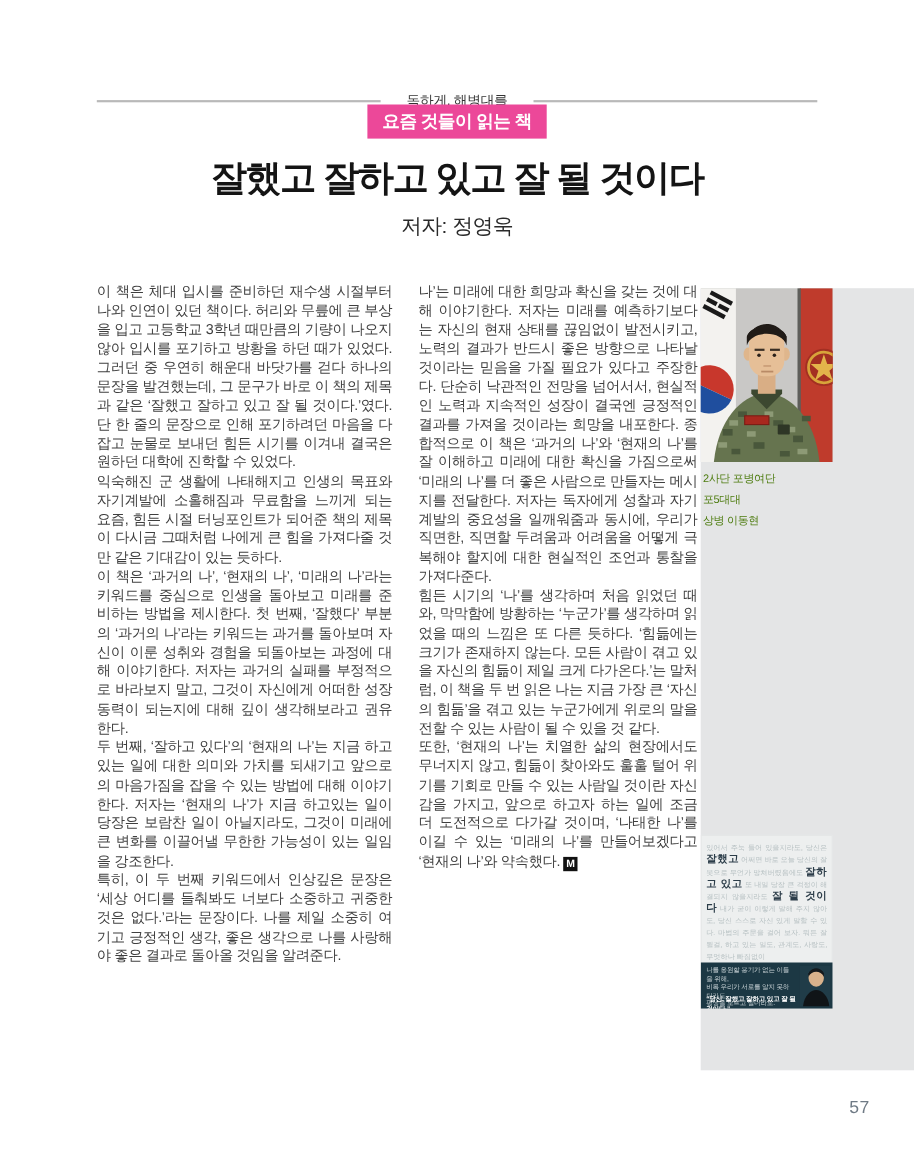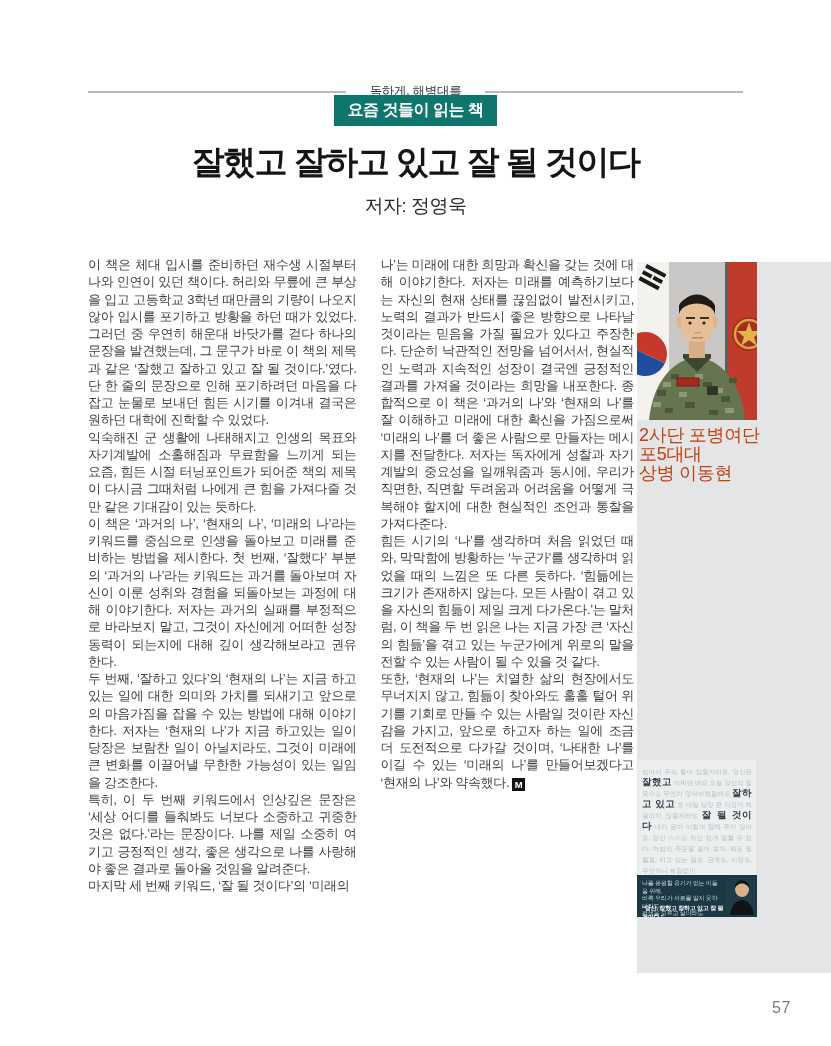--- a/index.html
+++ b/index.html
@@ -6,40 +6,40 @@
   body{
     width:831px;height:1046px;background:#ffffff;position:relative;overflow:hidden;
     font-family:"Liberation Sans",sans-serif;
   }
   
   .header-row{position:absolute;top:47px;left:88px;width:655px;display:flex;align-items:center;gap:24px;margin-top:36px;}
   .header-line{flex:1;height:2px;background:#b9b9b9;}
   .header-text{font-size:12.5px;color:#333;white-space:nowrap;letter-spacing:-0.3px;}
   
   .badge{position:absolute;top:95px;left:88px;width:655px;display:flex;justify-content:center;}
-  .badge-inner{background:#0f766e;color:#fff;font-size:16px;font-weight:bold;padding:5px 14px;letter-spacing:-0.5px;}
+  .badge-inner{background:#ec4899;color:#fff;font-size:16px;font-weight:bold;padding:5px 14px;letter-spacing:-0.5px;}
   .page-title{position:absolute;top:140px;left:58px;width:715px;text-align:center;
     font-size:33px;font-weight:800;color:#141414;letter-spacing:-1.5px;}
   .page-subtitle{position:absolute;top:193px;left:58px;width:715px;text-align:center;
     font-size:19px;color:#2a2a2a;letter-spacing:-0.5px;}
   
   .columns{position:absolute;top:256px;left:88px;width:546px;display:flex;gap:24px;}
   .col{ text-align:justify;font-size:13px;line-height:17.25px;color:#3f3f3f;
     word-break:break-all;letter-spacing:-0.35px;}
   .col-1{width:270px;}
   .col-2{width:255px;}
   .col p{margin:0;}
   .end-mark{display:inline-block;width:13px;height:13px;background:#121212;color:#fff;
     font-size:9.5px;font-weight:bold;text-align:center;line-height:13px;margin-left:3px;
     letter-spacing:0;vertical-align:-1px;}
   
   .sidebar{position:absolute;left:637px;top:262px;width:194px;height:711px;background:#e4e5e6;}
   .soldier-photo{position:absolute;left:0;top:0;width:120px;height:158px;display:block;}
-  .photo-caption{position:absolute;left:2px;top:164px;font-size:18px;line-height:19px;
-    color:#c2410c;letter-spacing:-0.3px;}
+  .photo-caption{position:absolute;left:2px;top:164px;font-size:10px;line-height:19px;
+    color:#4d7c0f;letter-spacing:-0.3px;}
   
   .book-cover{position:absolute;left:0;top:497px;width:120px;height:158px;background:#edefef;
     overflow:hidden;box-shadow:0 0 0 1px rgba(0,0,0,0.03) inset;}
   .cover-text{margin:0;padding:7px 5px;text-align:justify;word-break:break-all;
     font-family:"Liberation Serif",serif;font-size:6.5px;line-height:11px;color:#b7c1c3;}
   .cover-text .seg-bold{color:#2c3d49;font-size:9.5px;font-weight:bold;letter-spacing:0.5px;}
   .book-band{position:absolute;left:0;bottom:0;width:120px;height:42px;background:#1c3844;}
   .band-lines{position:absolute;left:5px;top:5px;width:80px;font-size:6px;line-height:7.5px;
     color:#c9d3d6;letter-spacing:-0.2px;}
   .band-quote{position:absolute;left:5px;top:29px;width:85px;font-size:6px;color:#ffffff;
@@ -65,21 +65,20 @@
 <h1 class="page-title" style="margin:0;">잘했고 잘하고 있고 잘 될 것이다</h1>
 <div class="page-subtitle">저자: 정영욱</div>
 
 <div class="columns">
   <div class="col col-1">
       <p class="">이 책은 체대 입시를 준비하던 재수생 시절부터 나와 인연이 있던 책이다. 허리와 무릎에 큰 부상을 입고 고등학교 3학년 때만큼의 기량이 나오지 않아 입시를 포기하고 방황을 하던 때가 있었다. 그러던 중 우연히 해운대 바닷가를 걷다 하나의 문장을 발견했는데, 그 문구가 바로 이 책의 제목과 같은 ‘잘했고 잘하고 있고 잘 될 것이다.’였다. 단 한 줄의 문장으로 인해 포기하려던 마음을 다잡고 눈물로 보내던 힘든 시기를 이겨내 결국은 원하던 대학에 진학할 수 있었다.</p>
       <p class="">익숙해진 군 생활에 나태해지고 인생의 목표와 자기계발에 소홀해짐과 무료함을 느끼게 되는 요즘, 힘든 시절 터닝포인트가 되어준 책의 제목이 다시금 그때처럼 나에게 큰 힘을 가져다줄 것만 같은 기대감이 있는 듯하다.</p>
       <p class="">이 책은 ‘과거의 나’, ‘현재의 나’, ‘미래의 나’라는 키워드를 중심으로 인생을 돌아보고 미래를 준비하는 방법을 제시한다. 첫 번째, ‘잘했다’ 부분의 ‘과거의 나’라는 키워드는 과거를 돌아보며 자신이 이룬 성취와 경험을 되돌아보는 과정에 대해 이야기한다. 저자는 과거의 실패를 부정적으로 바라보지 말고, 그것이 자신에게 어떠한 성장 동력이 되는지에 대해 깊이 생각해보라고 권유한다.</p>
       <p class="">두 번째, ‘잘하고 있다’의 ‘현재의 나’는 지금 하고 있는 일에 대한 의미와 가치를 되새기고 앞으로의 마음가짐을 잡을 수 있는 방법에 대해 이야기한다. 저자는 ‘현재의 나’가 지금 하고있는 일이 당장은 보람찬 일이 아닐지라도, 그것이 미래에 큰 변화를 이끌어낼 무한한 가능성이 있는 일임을 강조한다.</p>
       <p class="">특히, 이 두 번째 키워드에서 인상깊은 문장은 ‘세상 어디를 들춰봐도 너보다 소중하고 귀중한 것은 없다.’라는 문장이다. 나를 제일 소중히 여기고 긍정적인 생각, 좋은 생각으로 나를 사랑해야 좋은 결과로 돌아올 것임을 알려준다.</p>
-      <p class="">마지막 세 번째 키워드, ‘잘 될 것이다’의 ‘미래의</p>
     </div>
   <div class="col col-2">
     <span><p class="">나’는 미래에 대한 희망과 확신을 갖는 것에 대해 이야기한다. 저자는 미래를 예측하기보다는 자신의 현재 상태를 끊임없이 발전시키고, 노력의 결과가 반드시 좋은 방향으로 나타날 것이라는 믿음을 가질 필요가 있다고 주장한다. 단순히 낙관적인 전망을 넘어서서, 현실적인 노력과 지속적인 성장이 결국엔 긍정적인 결과를 가져올 것이라는 희망을 내포한다. 종합적으로 이 책은 ‘과거의 나’와 ‘현재의 나’를 잘 이해하고 미래에 대한 확신을 가짐으로써 ‘미래의 나’를 더 좋은 사람으로 만들자는 메시지를 전달한다. 저자는 독자에게 성찰과 자기계발의 중요성을 일깨워줌과 동시에, 우리가 직면한, 직면할 두려움과 어려움을 어떻게 극복해야 할지에 대한 현실적인 조언과 통찰을 가져다준다.</p><p class="">힘든 시기의 ‘나’를 생각하며 처음 읽었던 때와, 막막함에 방황하는 ‘누군가’를 생각하며 읽었을 때의 느낌은 또 다른 듯하다. ‘힘듦에는 크기가 존재하지 않는다. 모든 사람이 겪고 있을 자신의 힘듦이 제일 크게 다가온다.’는 말처럼, 이 책을 두 번 읽은 나는 지금 가장 큰 ‘자신의 힘듦’을 겪고 있는 누군가에게 위로의 말을 전할 수 있는 사람이 될 수 있을 것 같다.</p></span>
     <p><span>또한, ‘현재의 나’는 치열한 삶의 현장에서도 무너지지 않고, 힘듦이 찾아와도 훌훌 털어 위기를 기회로 만들 수 있는 사람일 것이란 자신감을 가지고, 앞으로 하고자 하는 일에 조금 더 도전적으로 다가갈 것이며, ‘나태한 나’를 이길 수 있는 ‘미래의 나’를 만들어보겠다고 ‘현재의 나’와 약속했다.</span><span class="end-mark">M</span></p>
   </div>
 </div>
 
 <div class="sidebar">
 
   <svg class="soldier-photo" viewBox="0 0 120 158" xmlns="http://www.w3.org/2000/svg">

